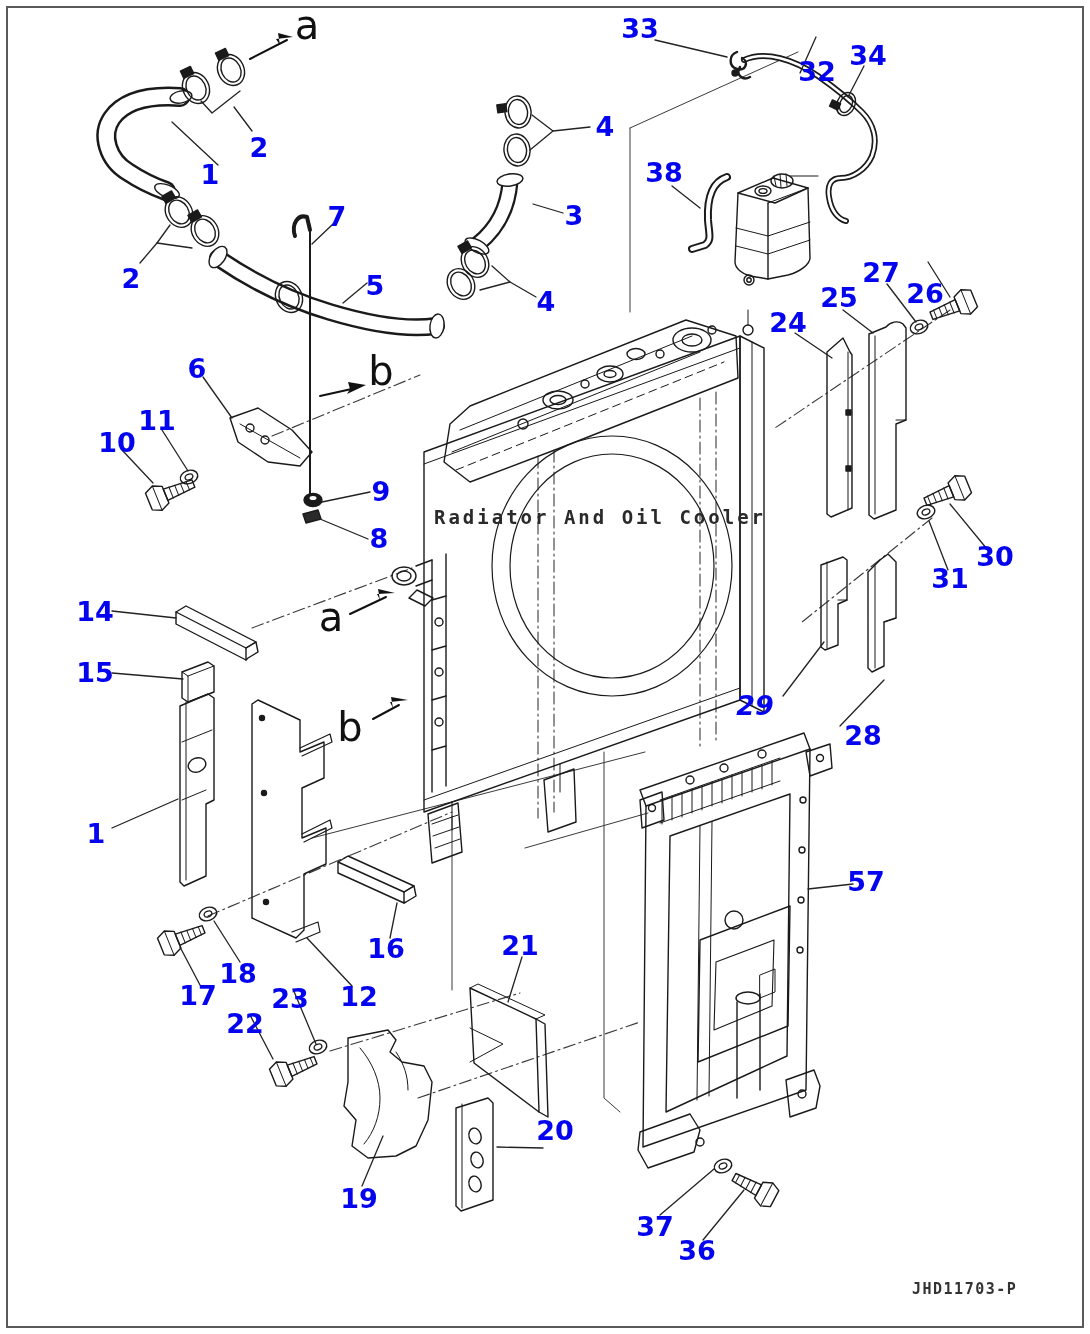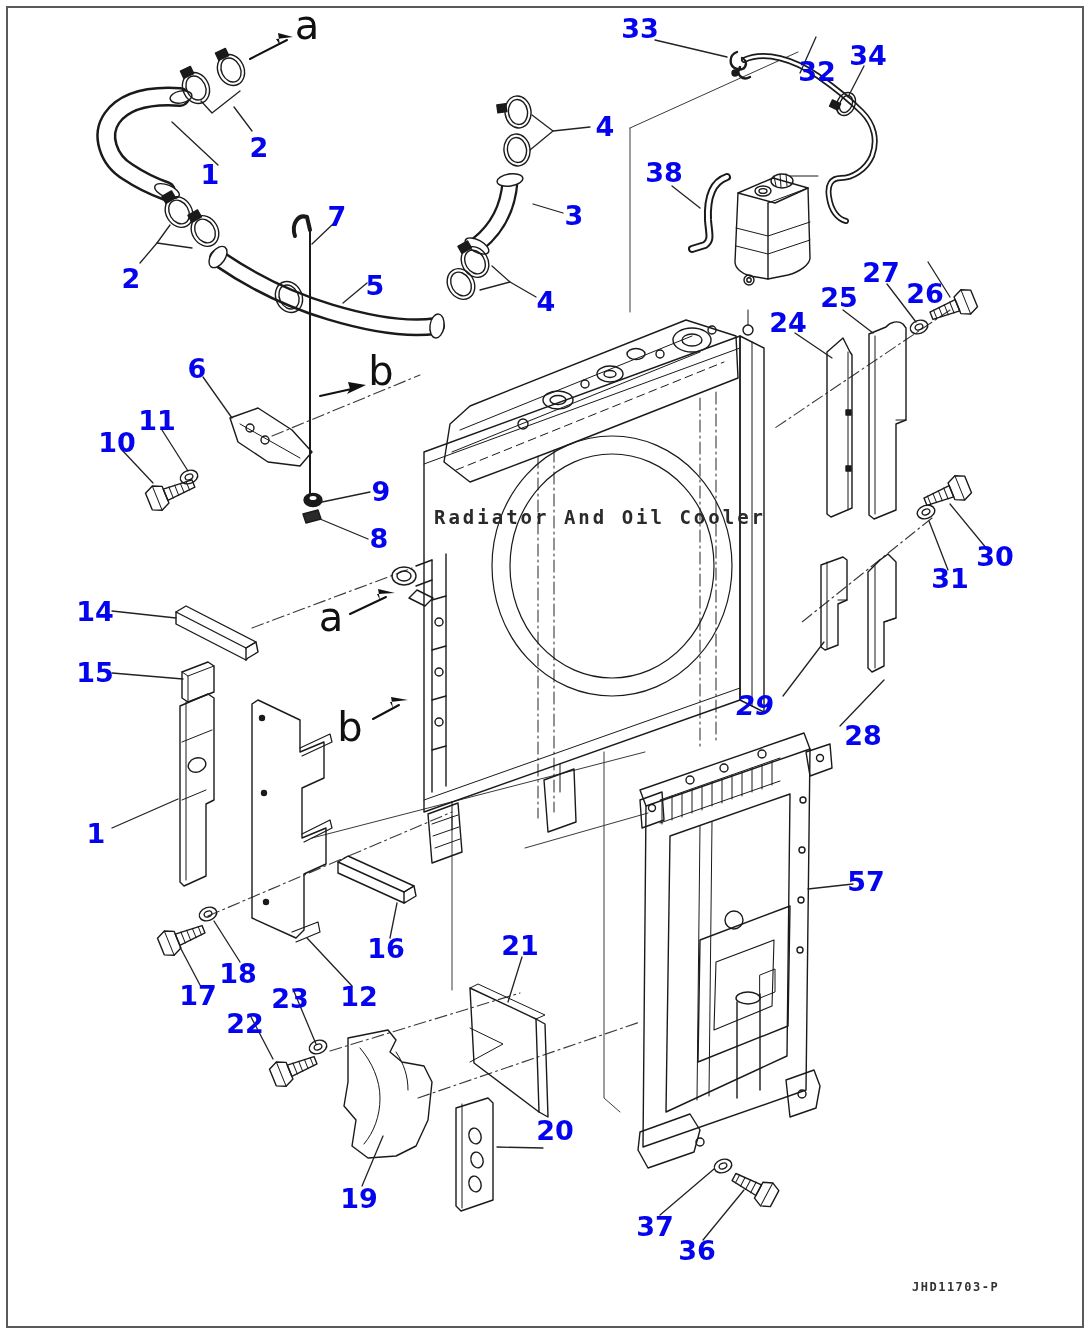--- a/index.html
+++ b/index.html
@@ -24,21 +24,21 @@
     font-size:23px;font-weight:bold;color:#2a2a2a;letter-spacing:4px;white-space:nowrap;
     font-family:"DejaVu Sans Mono","Liberation Mono",monospace;
   }
   .title-en{
     position:absolute;left:600px;top:506px;transform:translateX(-50%);
     font-size:19px;font-weight:bold;color:#2a2a2a;letter-spacing:3px;white-space:nowrap;
     font-family:"DejaVu Sans Mono","Liberation Mono",monospace;
   }
   .drawing-code{
     position:absolute;left:912px;top:1280px;
-    font-size:12px;font-weight:bold;color:#333;letter-spacing:1.5px;
+    font-size:15px;font-weight:bold;color:#333;letter-spacing:1.5px;
     font-family:"DejaVu Sans Mono","Liberation Mono",monospace;
   }
 </style>
 </head>
 <body>
 
 <div id="stage" style="--callout: #0404ee; --line: #1a1a1a; background: rgb(255, 255, 255);">
 
   <svg id="art" width="1090" height="1334" viewBox="0 0 1090 1334" fill="none" stroke="currentColor" stroke-width="1.4" stroke-linecap="round" stroke-linejoin="round">
 

